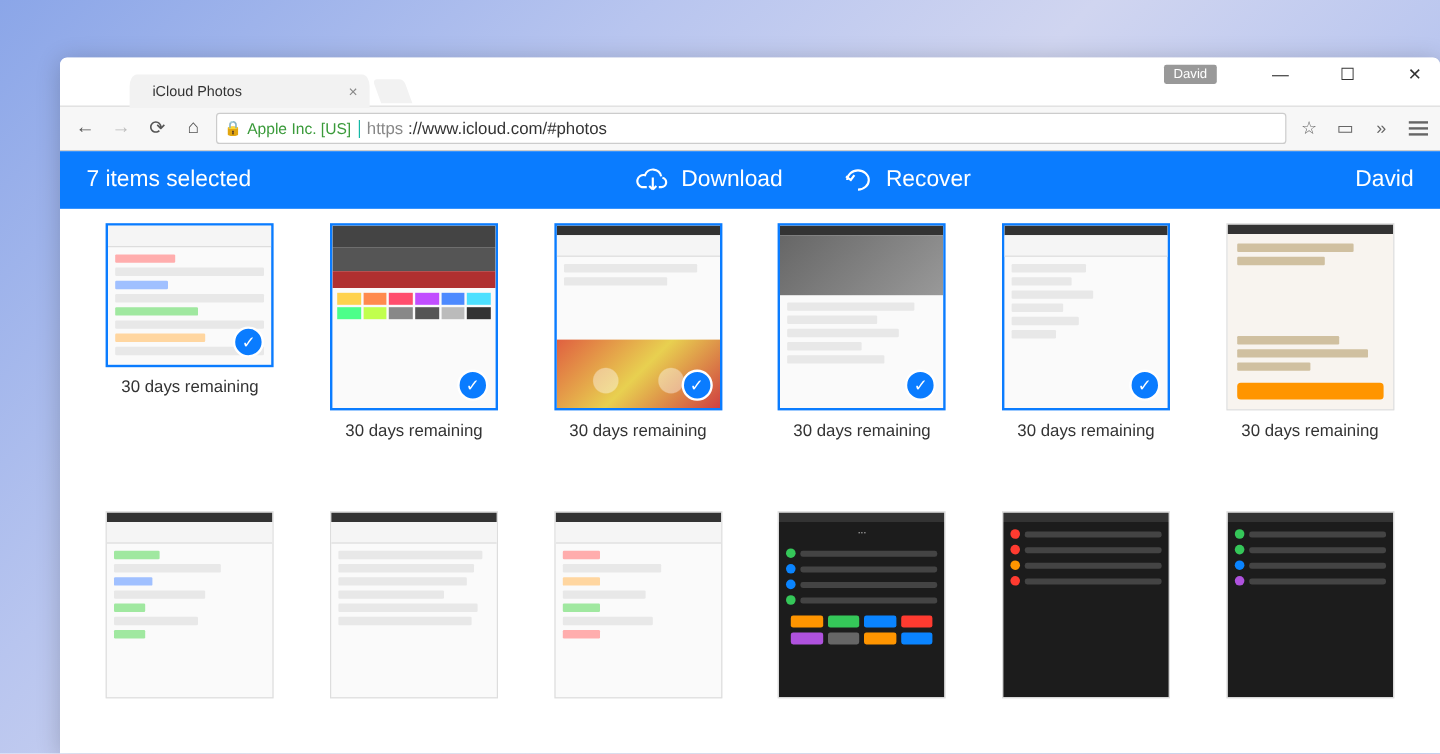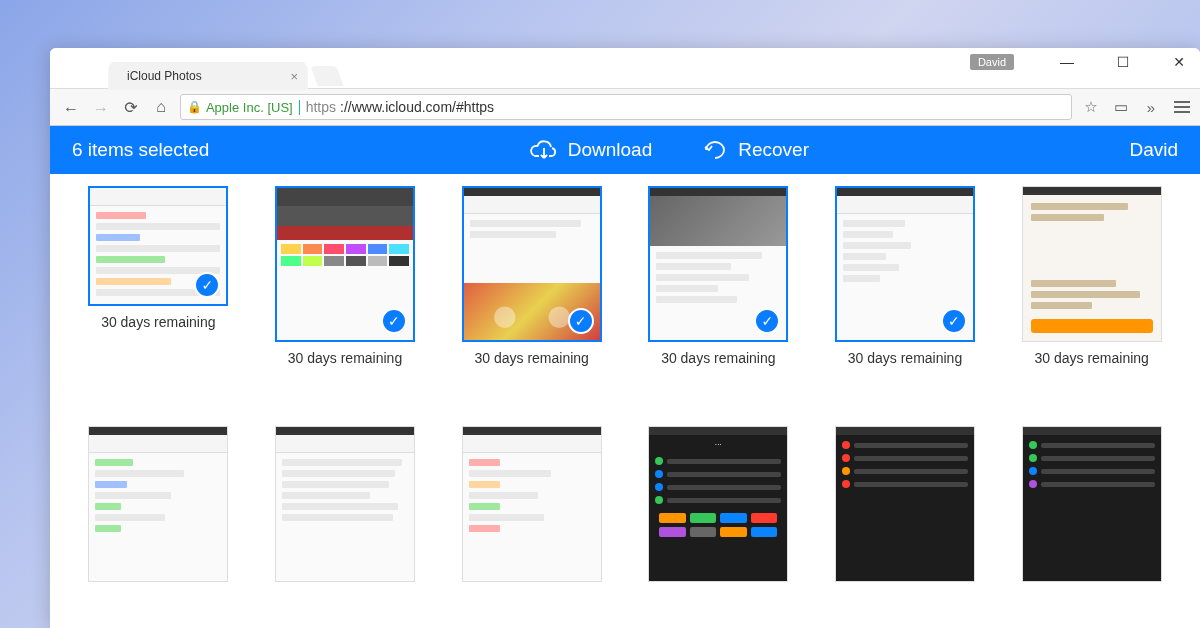--- a/index.html
+++ b/index.html
@@ -217,34 +217,34 @@
 
   <div class="toolbar">
     <span class="nav-btn">←</span>
     <span class="nav-btn disabled">→</span>
     <span class="nav-btn">⟳</span>
     <span class="nav-btn">⌂</span>
     <div class="url-bar">
       <span class="lock-icon">🔒</span>
       <span class="ev-label">Apple Inc. [US]</span>
       <span class="url-proto">https</span>
-        <span class="url-rest">://www.icloud.com/#https</span>
+        <span class="url-rest">://www.icloud.com/#photos</span>
     </div>
     <span class="toolbar-icon">☆</span>
     <span class="toolbar-icon">▭</span>
     <span class="toolbar-icon">»</span>
     <div class="hamburger">
         <div></div>
         <div></div>
         <div></div>
       </div>
   </div>
 
   <div class="app-bar">
-    <span class="selection-text">6 items selected</span>
+    <span class="selection-text">7 items selected</span>
     <div class="app-bar-center">
       <div class="app-bar-btn">
         <svg class="cloud-svg" width="28" height="22" viewBox="0 0 28 22">
             <path d="M21 8a7 7 0 00-13.5-1A5 5 0 005 17h4m10 0h2a4 4 0 001-7.9" fill="none" stroke="#fff" stroke-width="1.8"></path>
             <path d="M14 9v10m0 0l-3-3m3 3l3-3" fill="none" stroke="#fff" stroke-width="1.8"></path>
           </svg>
         <span>Download</span>
       </div>
       <div class="app-bar-btn">
         <svg class="recover-svg" width="26" height="20" viewBox="0 0 26 20">

